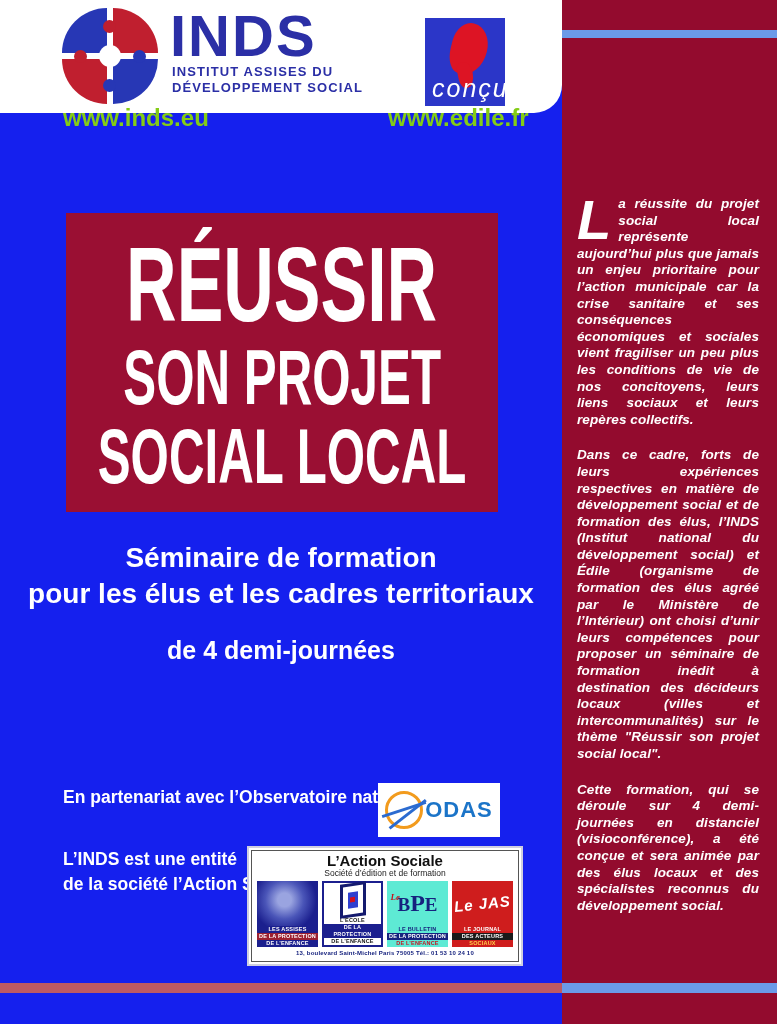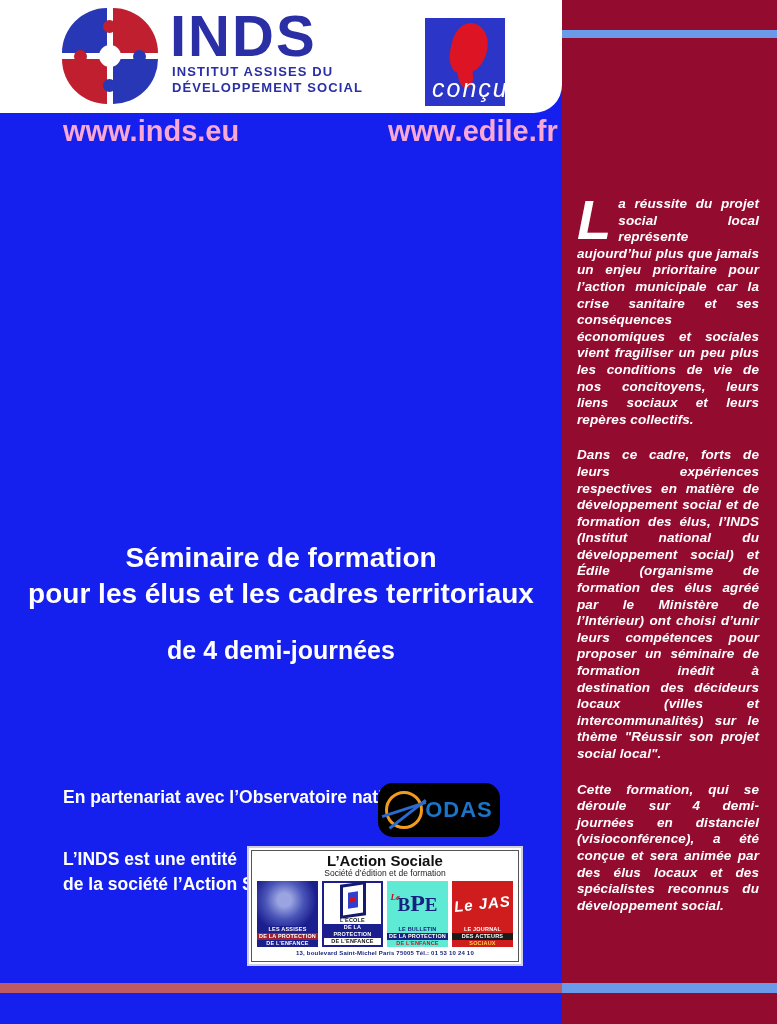--- a/index.html
+++ b/index.html
@@ -45,43 +45,43 @@
   
   .edile{position:absolute;left:425px;top:18px;width:80px;height:88px;background:#2b36c8;overflow:hidden;}
   .edile-stroke{position:absolute;left:26px;top:5px;width:36px;height:52px;background:#dd1424;
         border-radius:58% 64% 70% 46%/52% 58% 66% 54%;transform:rotate(14deg);}
   .edile-tail{position:absolute;left:33px;top:44px;width:15px;height:26px;background:#dd1424;
         border-radius:40% 60% 70% 50%;transform:rotate(-12deg);}
   .edile-word{position:absolute;left:7px;bottom:3px;color:#fff;font-size:25px;
         font-style:italic;font-weight:normal;letter-spacing:2px;}
 
   
-  .url{position:absolute;top:115px;color:#f9a8d4;font-size:29px;font-weight:bold;}
+  .url{position:absolute;top:104px;color:#84cc16;font-size:24px;font-weight:bold;}
   .url-inds{left:63px;}
   .url-edile{left:388px;}
 
   
   .title-box{position:absolute;left:66px;top:213px;width:432px;height:299px;background:#9a0f33;
         display:flex;flex-direction:column;align-items:center;justify-content:center;color:#fff;}
   .t1{font-size:106px;line-height:108px;font-weight:bold;transform:scaleX(.66);white-space:nowrap;}
   .t2{font-size:77px;line-height:79px;font-weight:bold;transform:scaleX(.64);white-space:nowrap;}
 
   
   .sub{position:absolute;left:0;width:562px;text-align:center;color:#fff;font-weight:bold;}
   .sub-a{top:540px;font-size:28px;line-height:36px;}
   .sub-b{top:634px;font-size:25px;line-height:33px;}
 
   
   .ptxt{position:absolute;left:63px;color:#fff;font-weight:bold;font-size:17.5px;line-height:25px;}
   .ptxt-odas{top:785px;}
   .ptxt-inds{top:847px;}
 
   
-  .odas{position:absolute;left:378px;top:783px;width:122px;height:54px;background:#000000;
-        display:flex;align-items:center;justify-content:center;gap:2px;border-radius:15px;}
+  .odas{position:absolute;left:378px;top:783px;width:122px;height:54px;background:#ffffff;
+        display:flex;align-items:center;justify-content:center;gap:2px;}
   .odas-globe{position:relative;width:32px;height:32px;border:3px solid #f29b1d;border-radius:50%;}
   .odas-line{position:absolute;left:-7px;top:14px;width:46px;height:3px;background:#2b6bd0;}
   .odas-l1{transform:rotate(-18deg);}
   .odas-l2{transform:rotate(-38deg) translateY(6px);}
   .odas-word{color:#1b74c8;font-size:22px;font-weight:bold;letter-spacing:1px;}
 
   
   .asbox{position:absolute;left:247px;top:846px;width:276px;height:120px;background:#fff;
         border:2px solid #cfcfe0;box-sizing:border-box;padding:2px;}
   .asbox-inner{width:100%;height:100%;border:1px solid #555;box-sizing:border-box;
@@ -162,20 +162,25 @@
     <div class="edile">
       <div class="edile-stroke"></div>
       <div class="edile-tail"></div>
       <span class="edile-word">conçue</span>
     </div>
   </div>
 
   <div class="url url-inds">www.inds.eu</div>
   <div class="url url-edile">www.edile.fr</div>
 
+  <div class="title-box">
+    <div class="t1">RÉUSSIR</div>
+    <div class="t2">SON PROJET</div>
+    <div class="t2">SOCIAL LOCAL</div>
+  </div>
 
   <div class="sub sub-a">
     <div>Séminaire de formation</div>
     <div>pour les élus et les cadres territoriaux</div>
   </div>
   <div class="sub sub-b">
     <div>de 4 demi-journées</div>
   </div>
 
   <div class="ptxt ptxt-odas">

